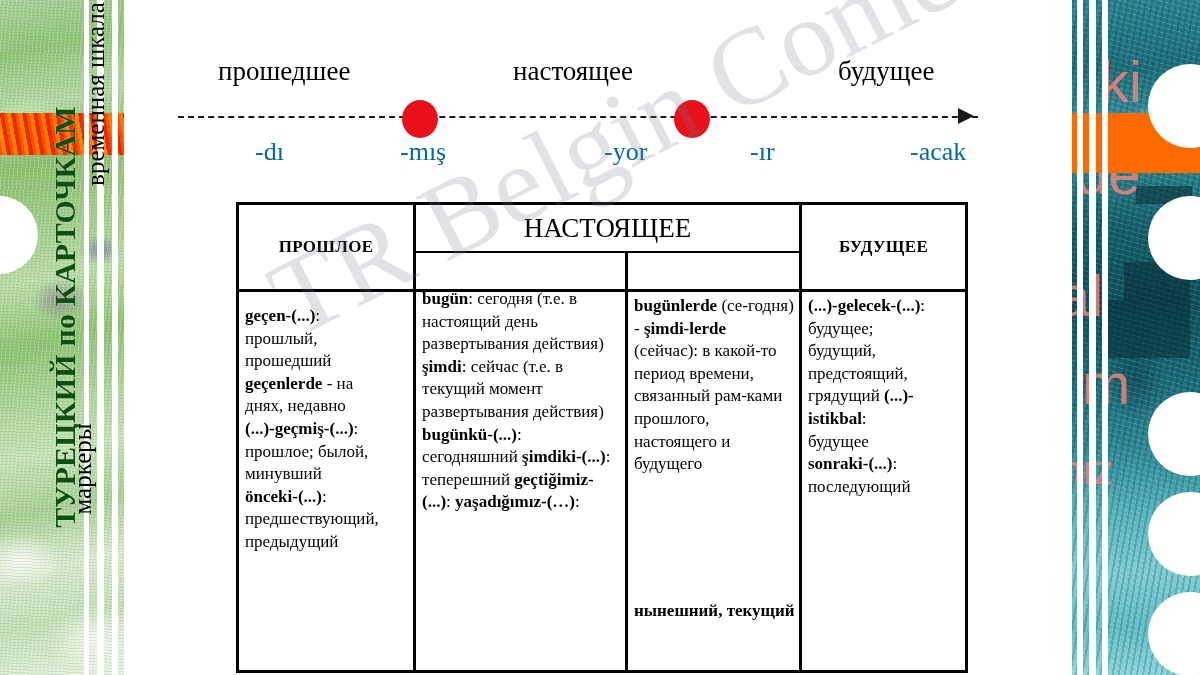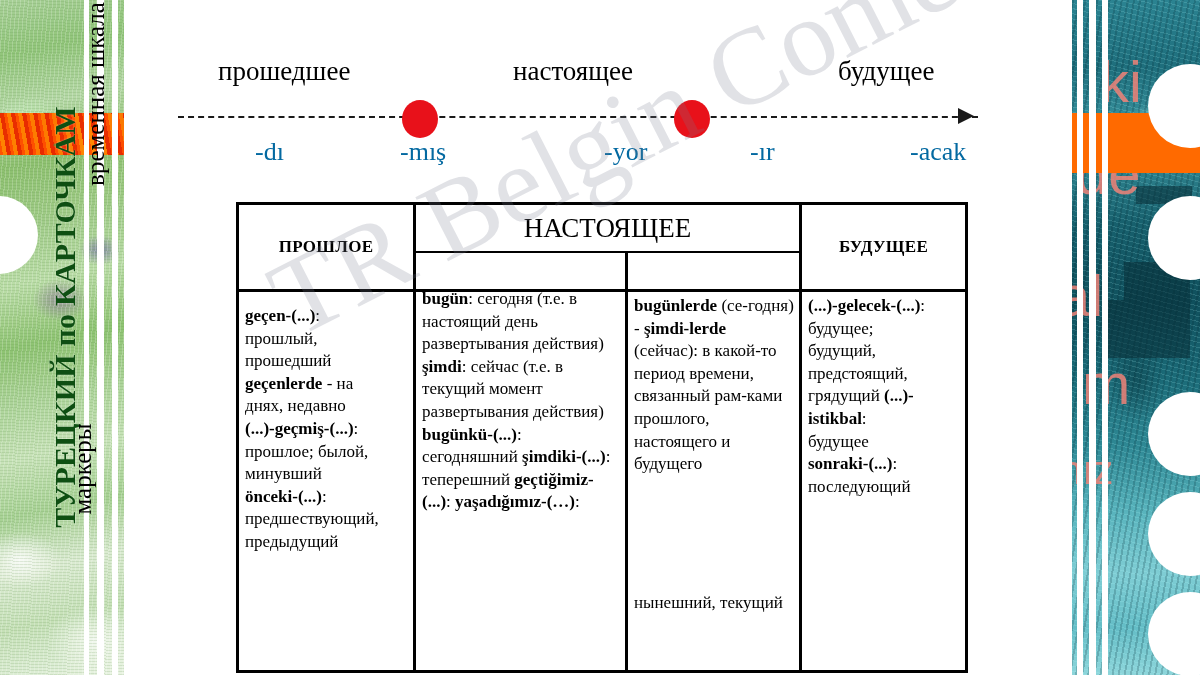--- a/index.html
+++ b/index.html
@@ -184,21 +184,21 @@
       <div class="cellline" style="left:174px;top:46px;width:389px;height:2px;"></div>
       <div class="cellline" style="left:0;top:84px;width:726px;height:3px;"></div>
 
       <div class="hdr small-bold" style="left:0;top:0;width:174px;height:84px;">ПРОШЛОЕ</div>
       <div class="hdr big" style="left:177px;top:0;width:383px;height:46px;">НАСТОЯЩЕЕ</div>
       <div class="hdr small-bold" style="left:563px;top:0;width:163px;height:84px;">БУДУЩЕЕ</div>
 
       <div class="body-cell" style="left:0;top:97px;width:144px;height:378px;"><b>geçen-(...)</b>: прошлый, прошедший <b>geçenlerde</b> - на днях, недавно <b>(...)-geçmiş-(...)</b>: прошлое; былой, минувший <b>önceki-(...)</b>: предшествующий, предыдущий</div>
       <div class="body-cell" style="left:177px;top:80px;width:209px;height:378px;"><b>bugün</b>: сегодня (т.е. в настоящий день развертывания действия) <b>şimdi</b>: сейчас (т.е. в текущий момент развертывания действия) <b>bugünkü-(...)</b>: сегодняшний <b>şimdiki-(...)</b>: теперешний <b>geçtiğimiz-(...)</b>: <b>yaşadığımız-(…)</b>:</div>
       <div class="body-cell" style="left:389px;top:87px;width:171px;height:260px;"><b>bugünlerde</b> (се-годня) - <b>şimdi-lerde</b> (сейчас): в какой-то период времени, связанный рам-ками прошлого, настоящего и будущего</div>
-      <div class="body-cell" style="left:389px;top:384px;width:178px;height:73px;">нынешний, текущий</div>
+      <div class="body-cell" style="left:389px;top:392px;width:178px;height:73px;font-weight:bold;">нынешний, текущий</div>
       <div class="body-cell" style="left:563px;top:87px;width:131px;height:378px;"><b>(...)-gelecek-(...)</b>: будущее; будущий, предстоящий, грядущий <b>(...)-istikbal</b>: будущее <b>sonraki-(...)</b>: последующий</div>
     </div>
   </div>
 
   <div class="wm">TR Belgin Comert</div>
 
   <div class="right-panel">
     <div class="rp-img"></div>
     <div class="rp-tex"></div>
     <div class="rp-shape" style="left:58px;top:262px;width:66px;height:96px;"></div>

